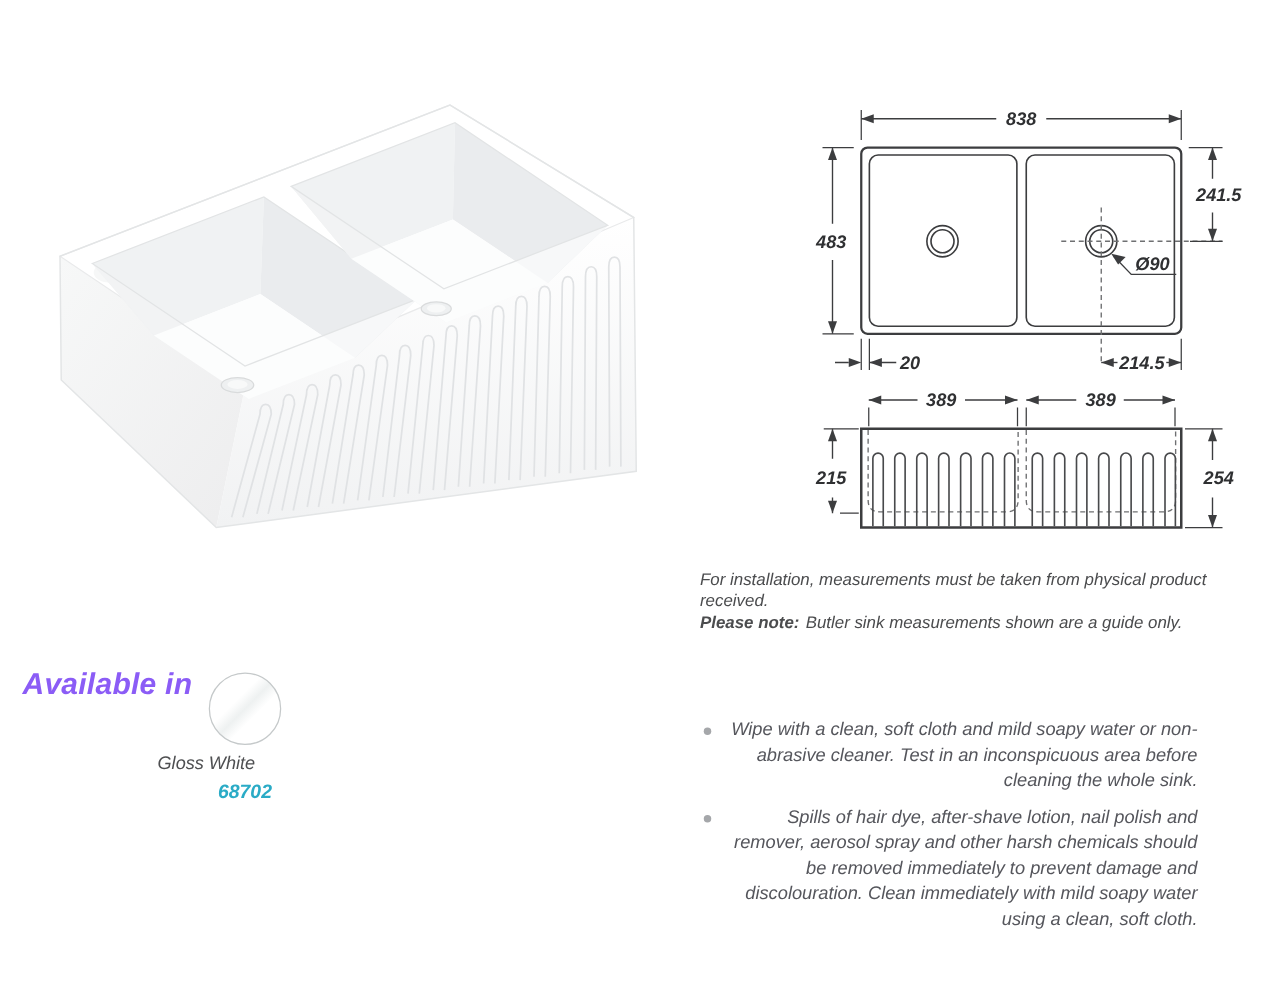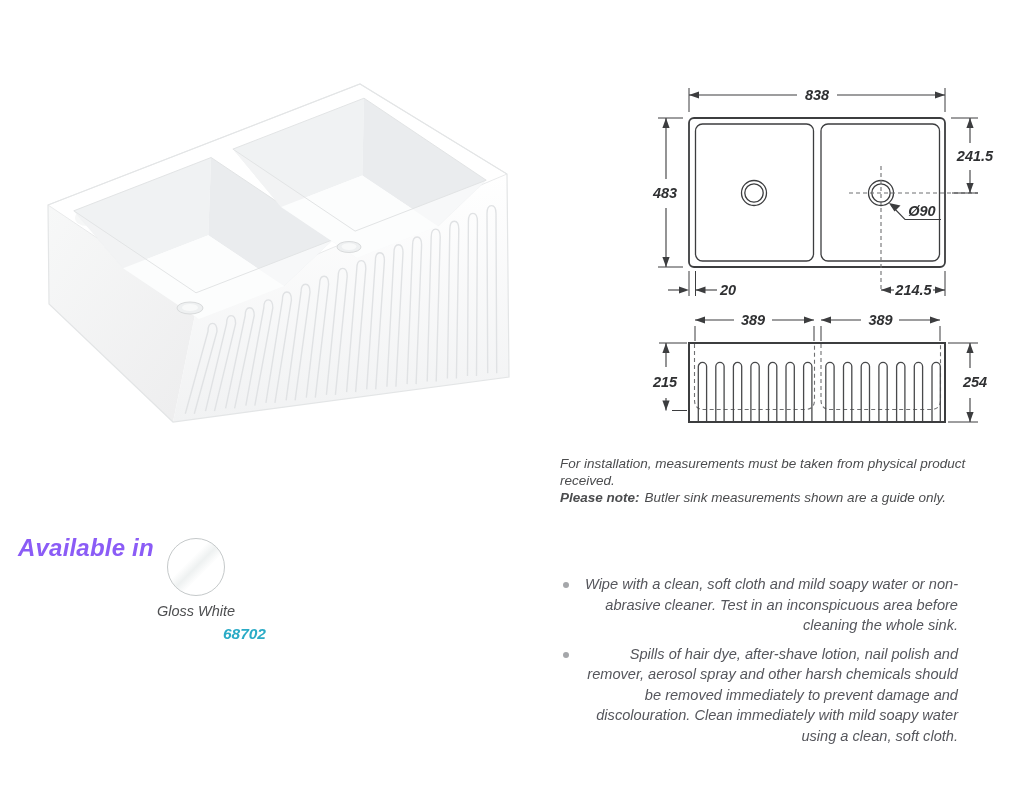--- a/index.html
+++ b/index.html
@@ -16,22 +16,22 @@
 
   
   .bullets{width:398px;}
   .bullet-item{display:flex;margin-bottom:8px;text-align:right;}
   .bullet-dot{flex:0 0 auto;width:6px;height:6px;border-radius:50%;background:#a5a7aa;margin:8px 12px 0 3px;}
   .bullet-text{font-size:14.6px;line-height:20.5px;color:#55565c;}
 
   
   .swatch-circle{width:58px;height:58px;border-radius:50%;border:1px solid #c5c9ca;
     background:linear-gradient(135deg,#ffffff 38%,#eef1f1 50%,#ffffff 62%);box-sizing:border-box;}
-  .swatch-name{width:140px;text-align:center;font-size:14.5px;color:#4e4f51;}
-  .swatch-code{width:140px;text-align:right;font-size:15.5px;font-weight:700;color:#2aabc6;}
+  .swatch-name{width:140px;font-size:14.5px;color:#4e4f51;}
+  .swatch-code{width:140px;text-align:center;font-size:15.5px;font-weight:700;color:#2aabc6;}
 
   
   svg text.dim{fill:#2f3032;font-family:"Liberation Sans",sans-serif;font-size:14.5px;font-weight:600;}
   .objline{stroke:#3c3d3f;fill:none;}
   .dimline{stroke:#3c3d3f;stroke-width:1.1;fill:none;}
   .extline{stroke:#3c3d3f;stroke-width:1;fill:none;}
   .dashline{stroke:#6f7072;stroke-width:1.1;fill:none;stroke-dasharray:4 3;}
   .arrow{fill:#3c3d3f;stroke:none;}
 </style>
 </head>

